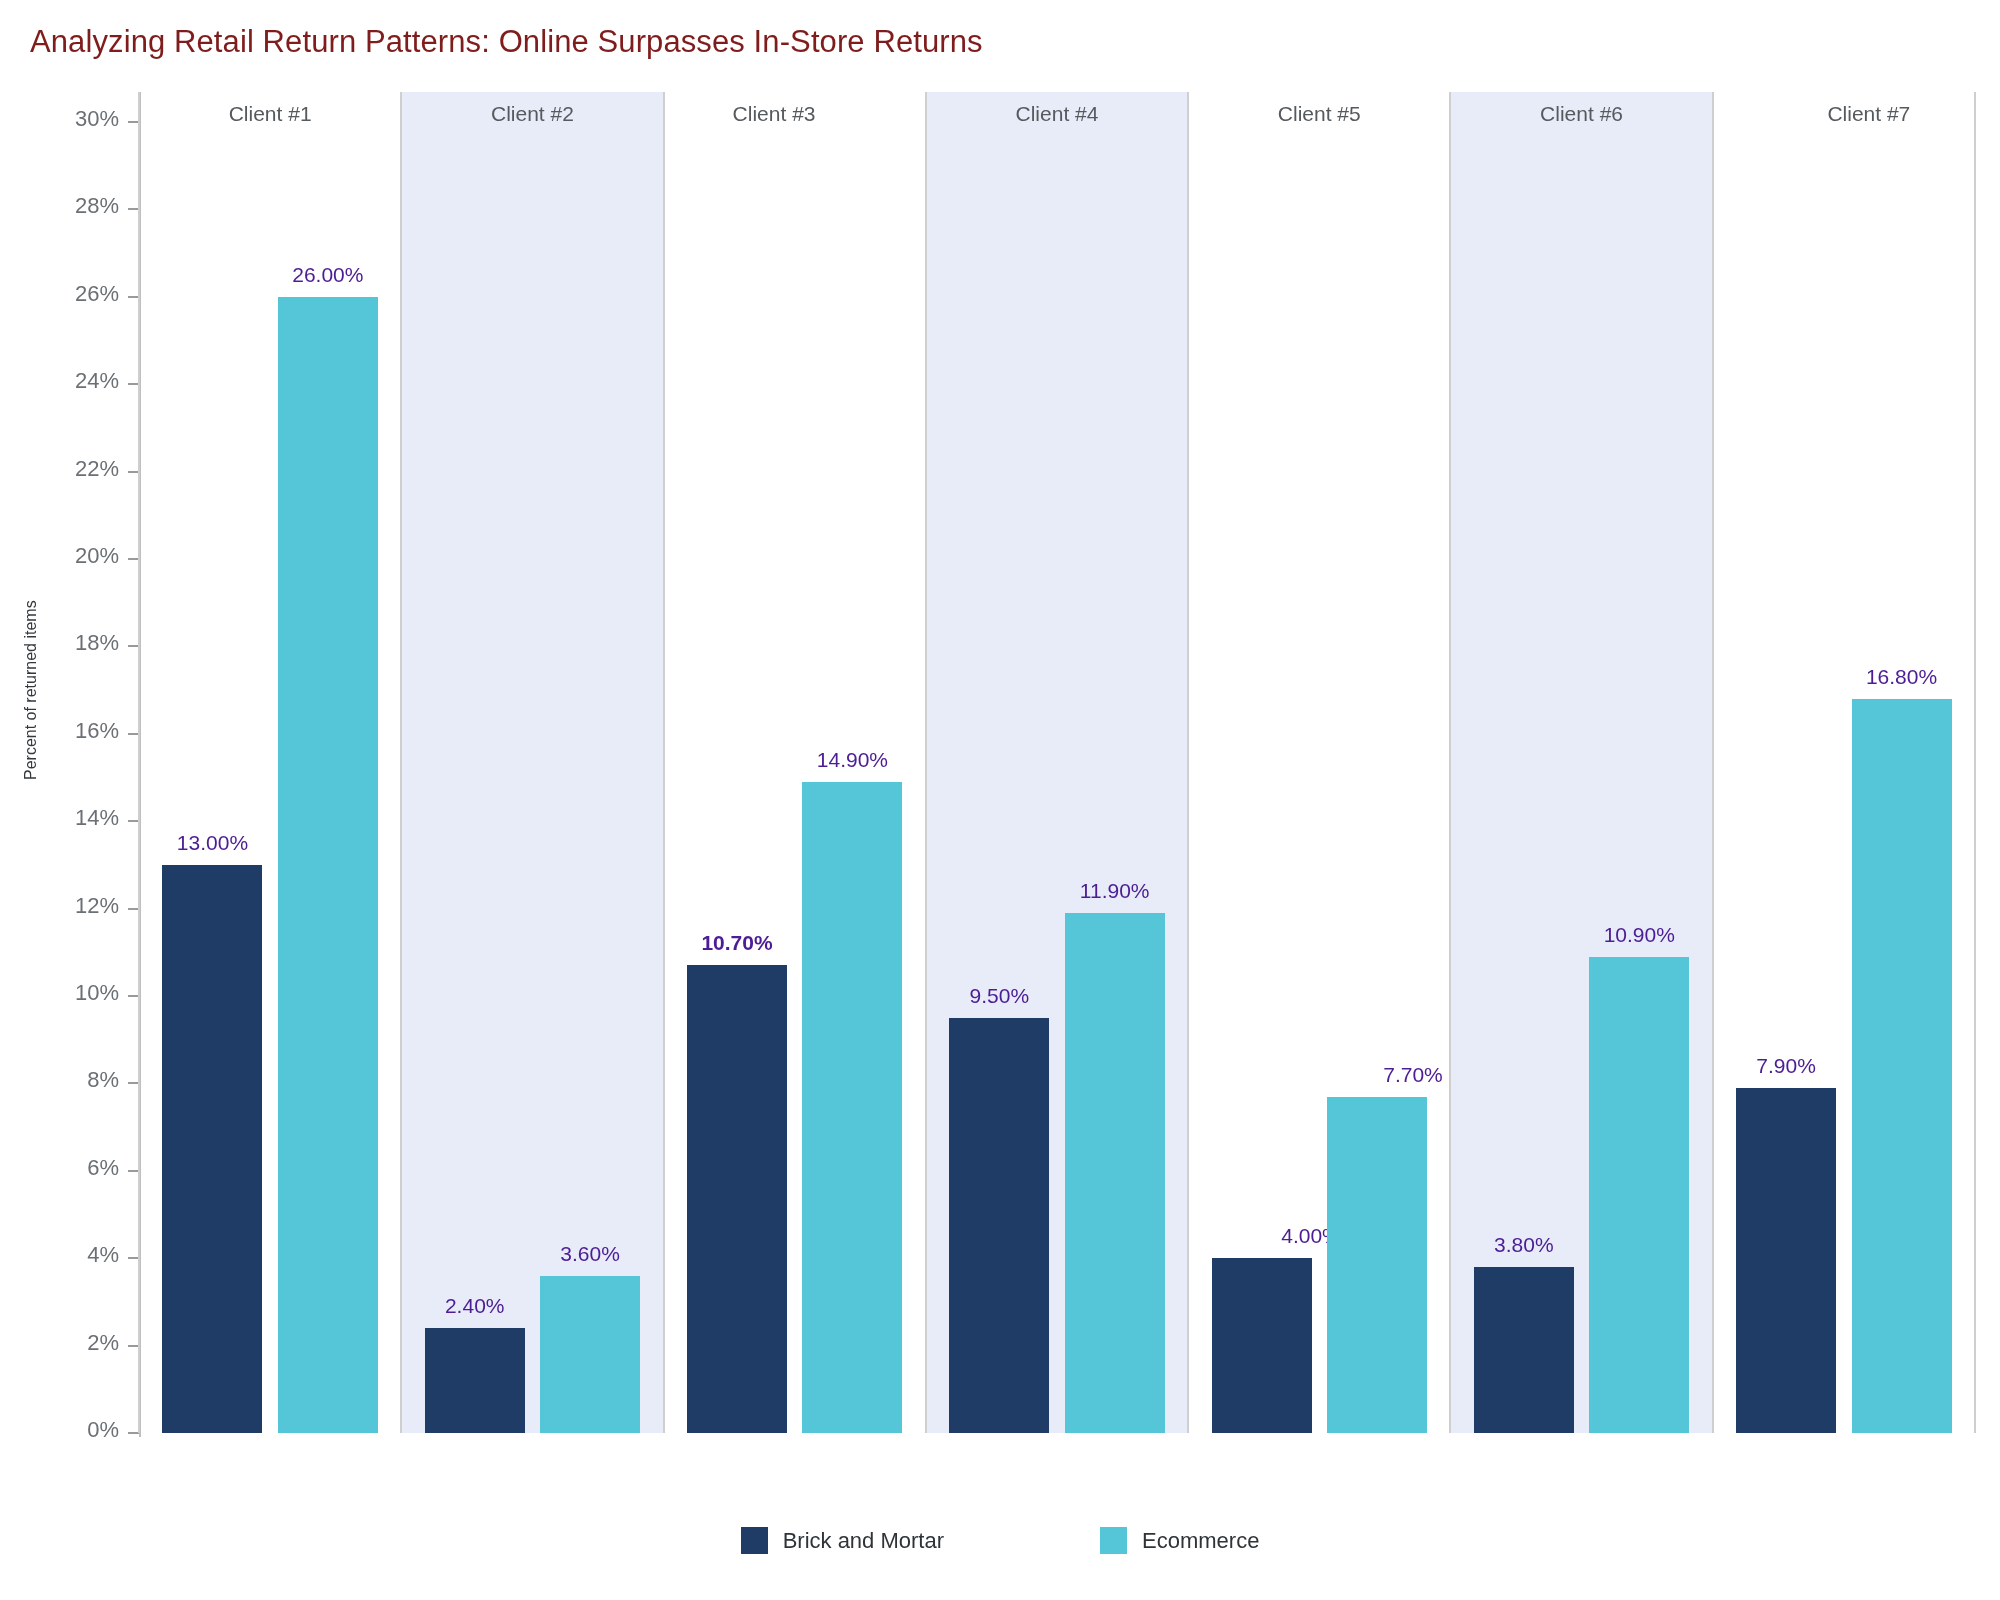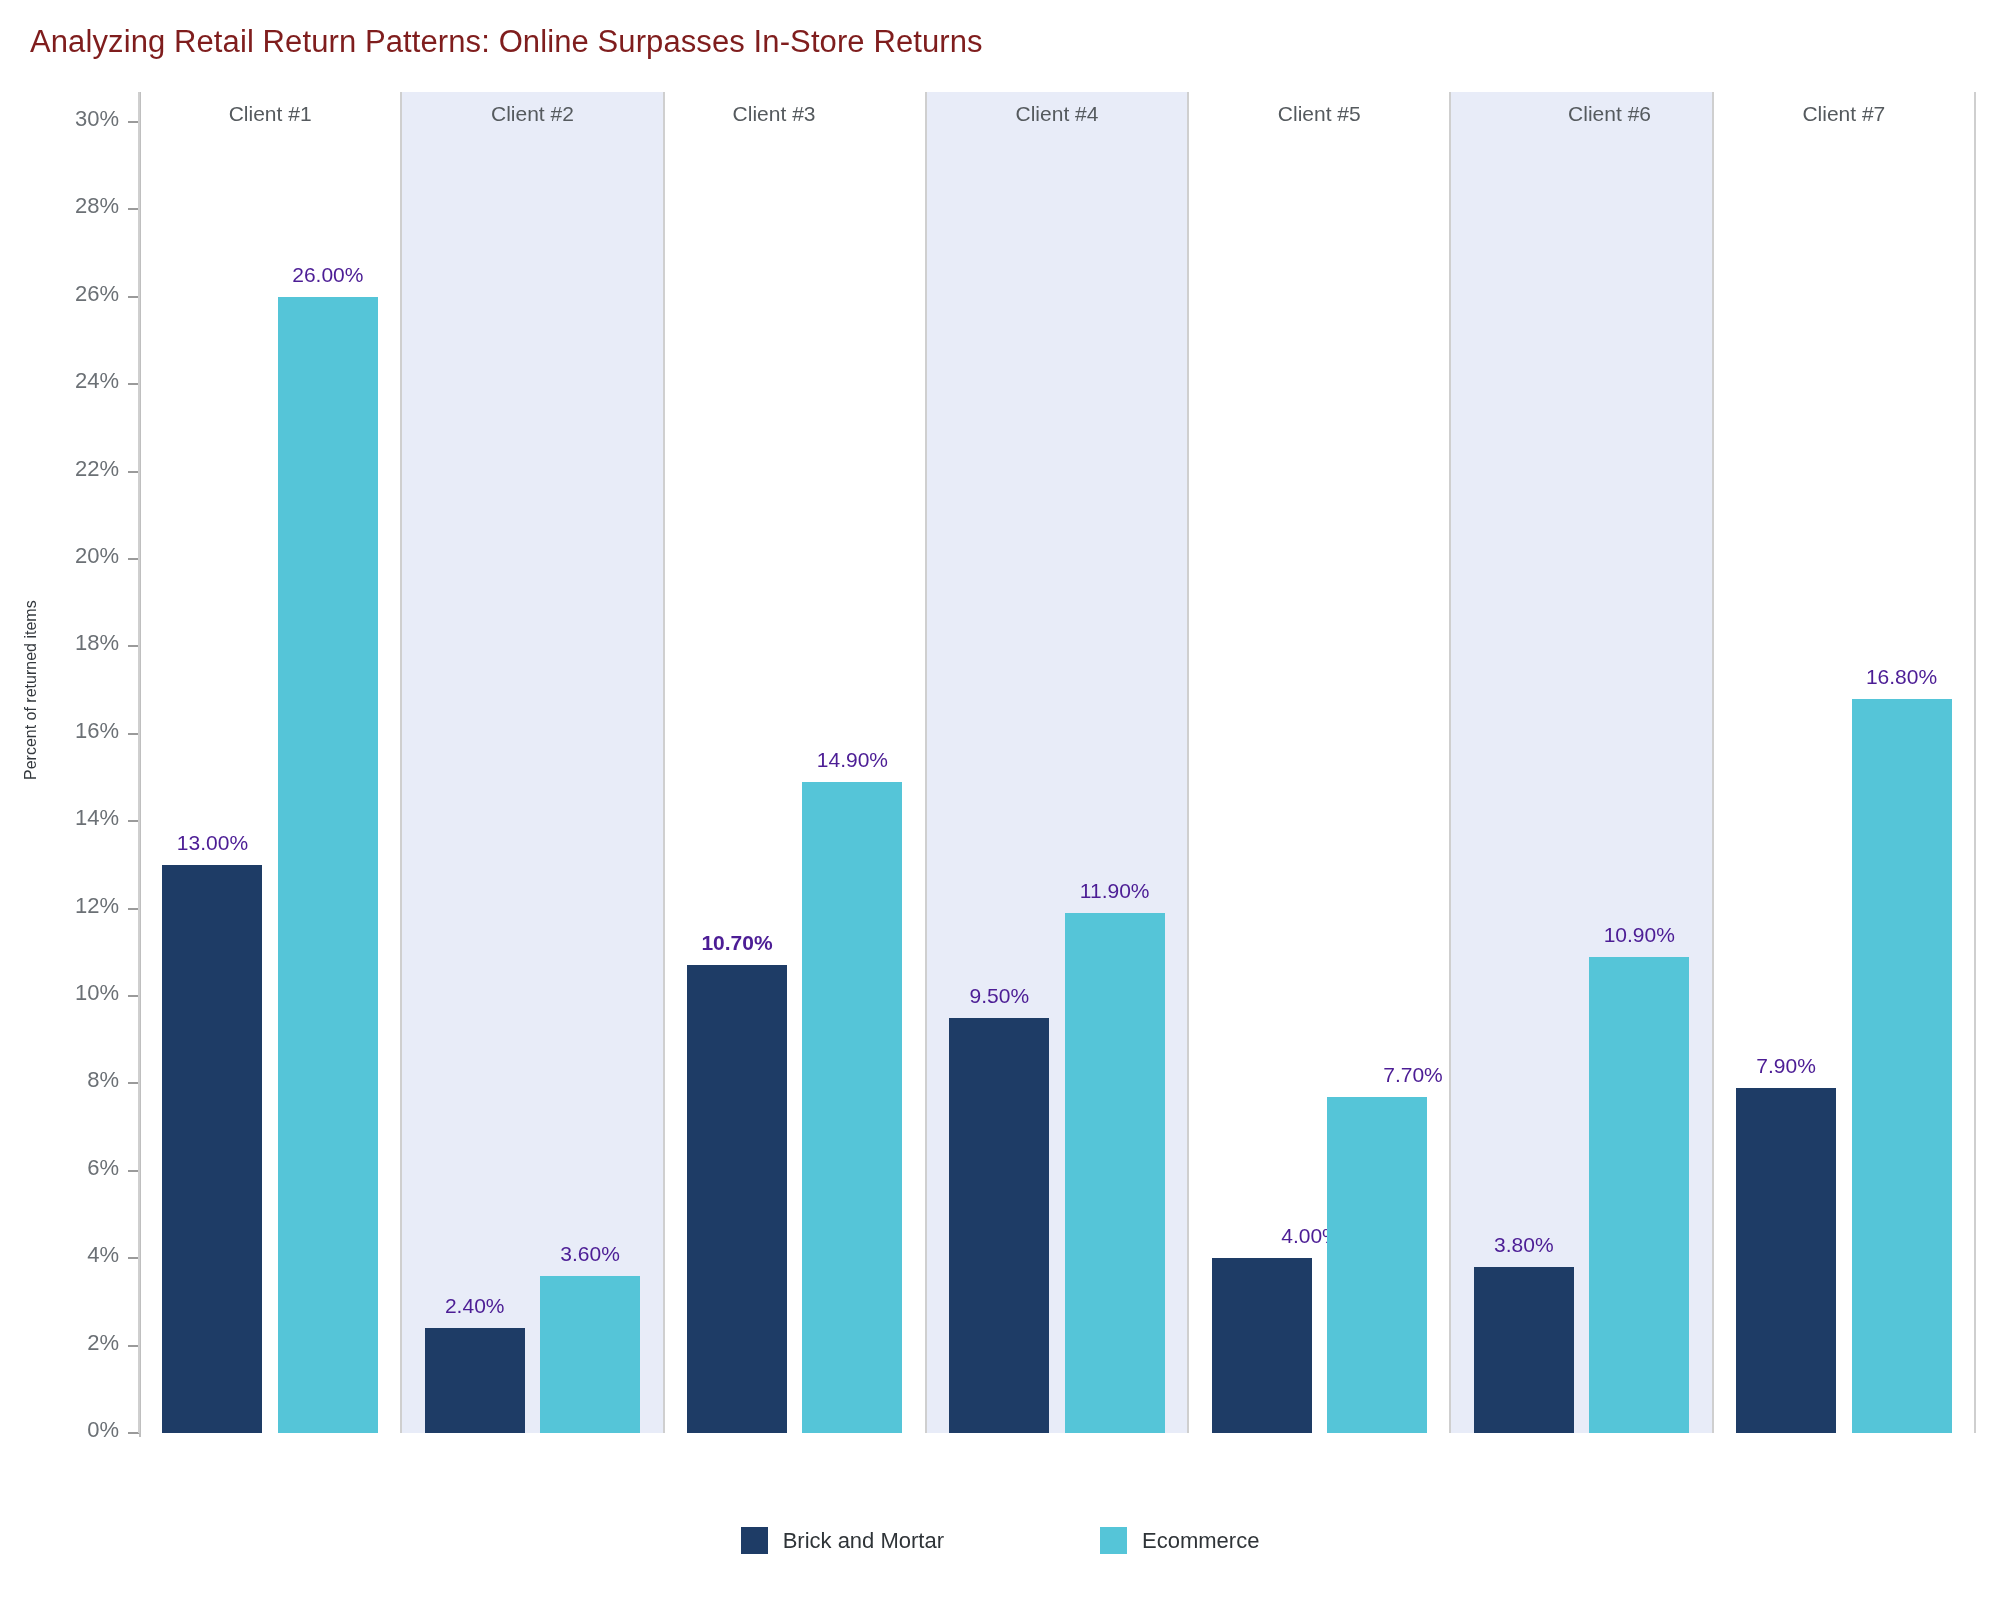--- a/index.html
+++ b/index.html
@@ -246,22 +246,22 @@
       <div class="group-sep" style="left: 1310.43px;"></div>
       <div class="group-sep" style="left: 1572.71px;"></div>
       <div class="group-sep" style="left: 1835px;"></div>
     </div>
   <div id="headers">
       <div class="group-header" style="left: 0px; width: 262.286px;">Client #1</div>
       <div class="group-header" style="left: 262.286px; width: 262.286px;">Client #2</div>
       <div class="group-header" style="left: 524.571px; width: 221px;">Client #3</div>
       <div class="group-header" style="left: 786.857px; width: 262.286px;">Client #4</div>
       <div class="group-header" style="left: 1049.14px; width: 262.286px;">Client #5</div>
-      <div class="group-header" style="left: 1311.43px; width: 262.286px; margin-left: 28px;">Client #6</div>
-      <div class="group-header" style="left: 1573.71px; width: 262.286px;">Client #7</div>
+      <div class="group-header" style="left: 1311.43px; width: 262.286px;">Client #6</div>
+      <div class="group-header" style="left: 1573.71px; width: 262.286px; padding-left: 25px;">Client #7</div>
     </div>
   <div id="bars">
       <div class="bar" style="left: 23.44px; width: 100px; height: 568.1px; bottom: 0px; background: rgb(30, 60, 102);"></div>
       <div class="bar-label" style="left: -16.56px; width: 180px; top: 738.9px;">13.00%</div>
       <div class="bar" style="left: 285.726px; width: 100px; height: 104.88px; bottom: 0px; background: rgb(30, 60, 102);"></div>
       <div class="bar-label" style="left: 245.726px; width: 180px; top: 1202.12px;">2.40%</div>
       <div class="bar" style="left: 548.011px; width: 100px; height: 467.59px; bottom: 0px; background: rgb(30, 60, 102);"></div>
       <div class="bar-label" style="left: 508.011px; width: 180px; top: 839.41px; font-weight: bold;">10.70%</div>
       <div class="bar" style="left: 810.297px; width: 100px; height: 415.15px; bottom: 0px; background: rgb(30, 60, 102);"></div>
       <div class="bar-label" style="left: 770.297px; width: 180px; top: 891.85px;">9.50%</div>

